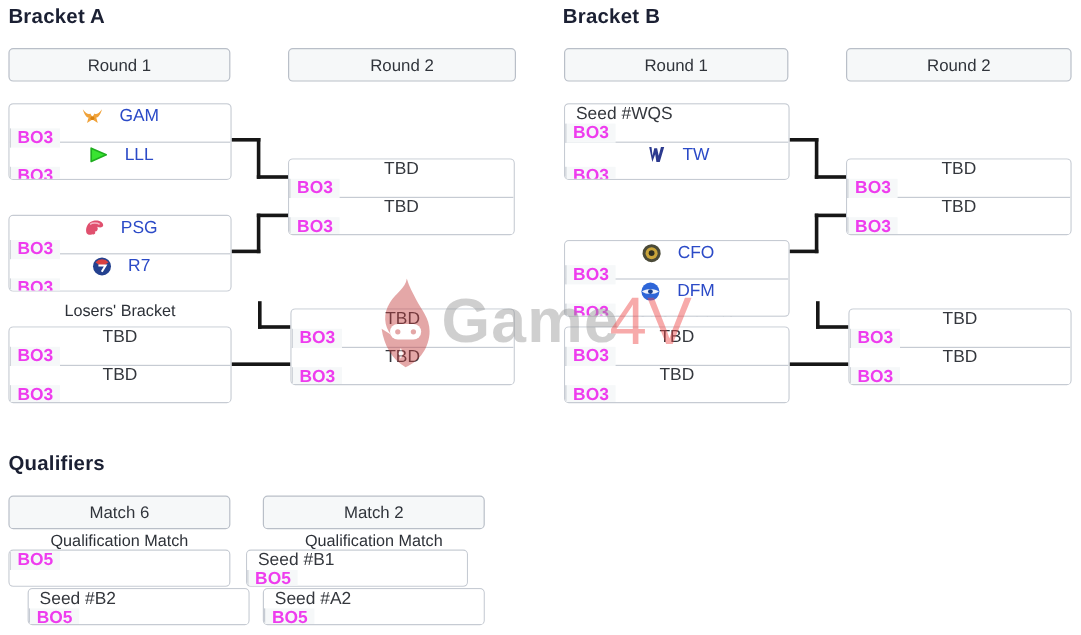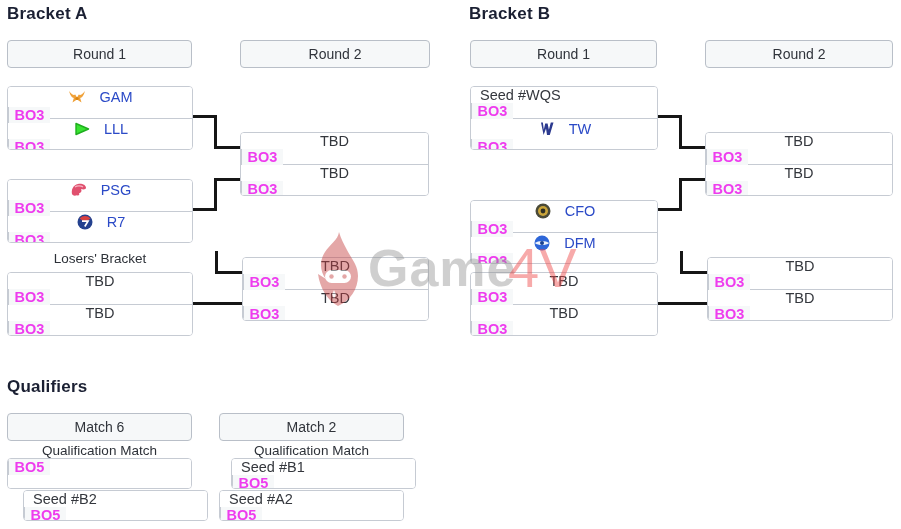--- a/index.html
+++ b/index.html
@@ -292,21 +292,21 @@
     </div>
   </div>
   <div class="match single" style="left:23px;top:490px;width:185px;">
     <div class="team-row">
       <span class="name-cell left">
           <span>Seed #B2</span>
         </span>
       <span class="fmt-cell">BO5</span>
     </div>
   </div>
-  <div class="match single" style="left:231px;top:458px;width:185px;">
+  <div class="match single" style="left:205px;top:458px;width:185px;">
     <div class="team-row">
       <span class="name-cell left">
           <span>Seed #B1</span>
         </span>
       <span class="fmt-cell">BO5</span>
     </div>
   </div>
   <div class="match single" style="left:219px;top:490px;width:185px;">
     <div class="team-row">
       <span class="name-cell left">

